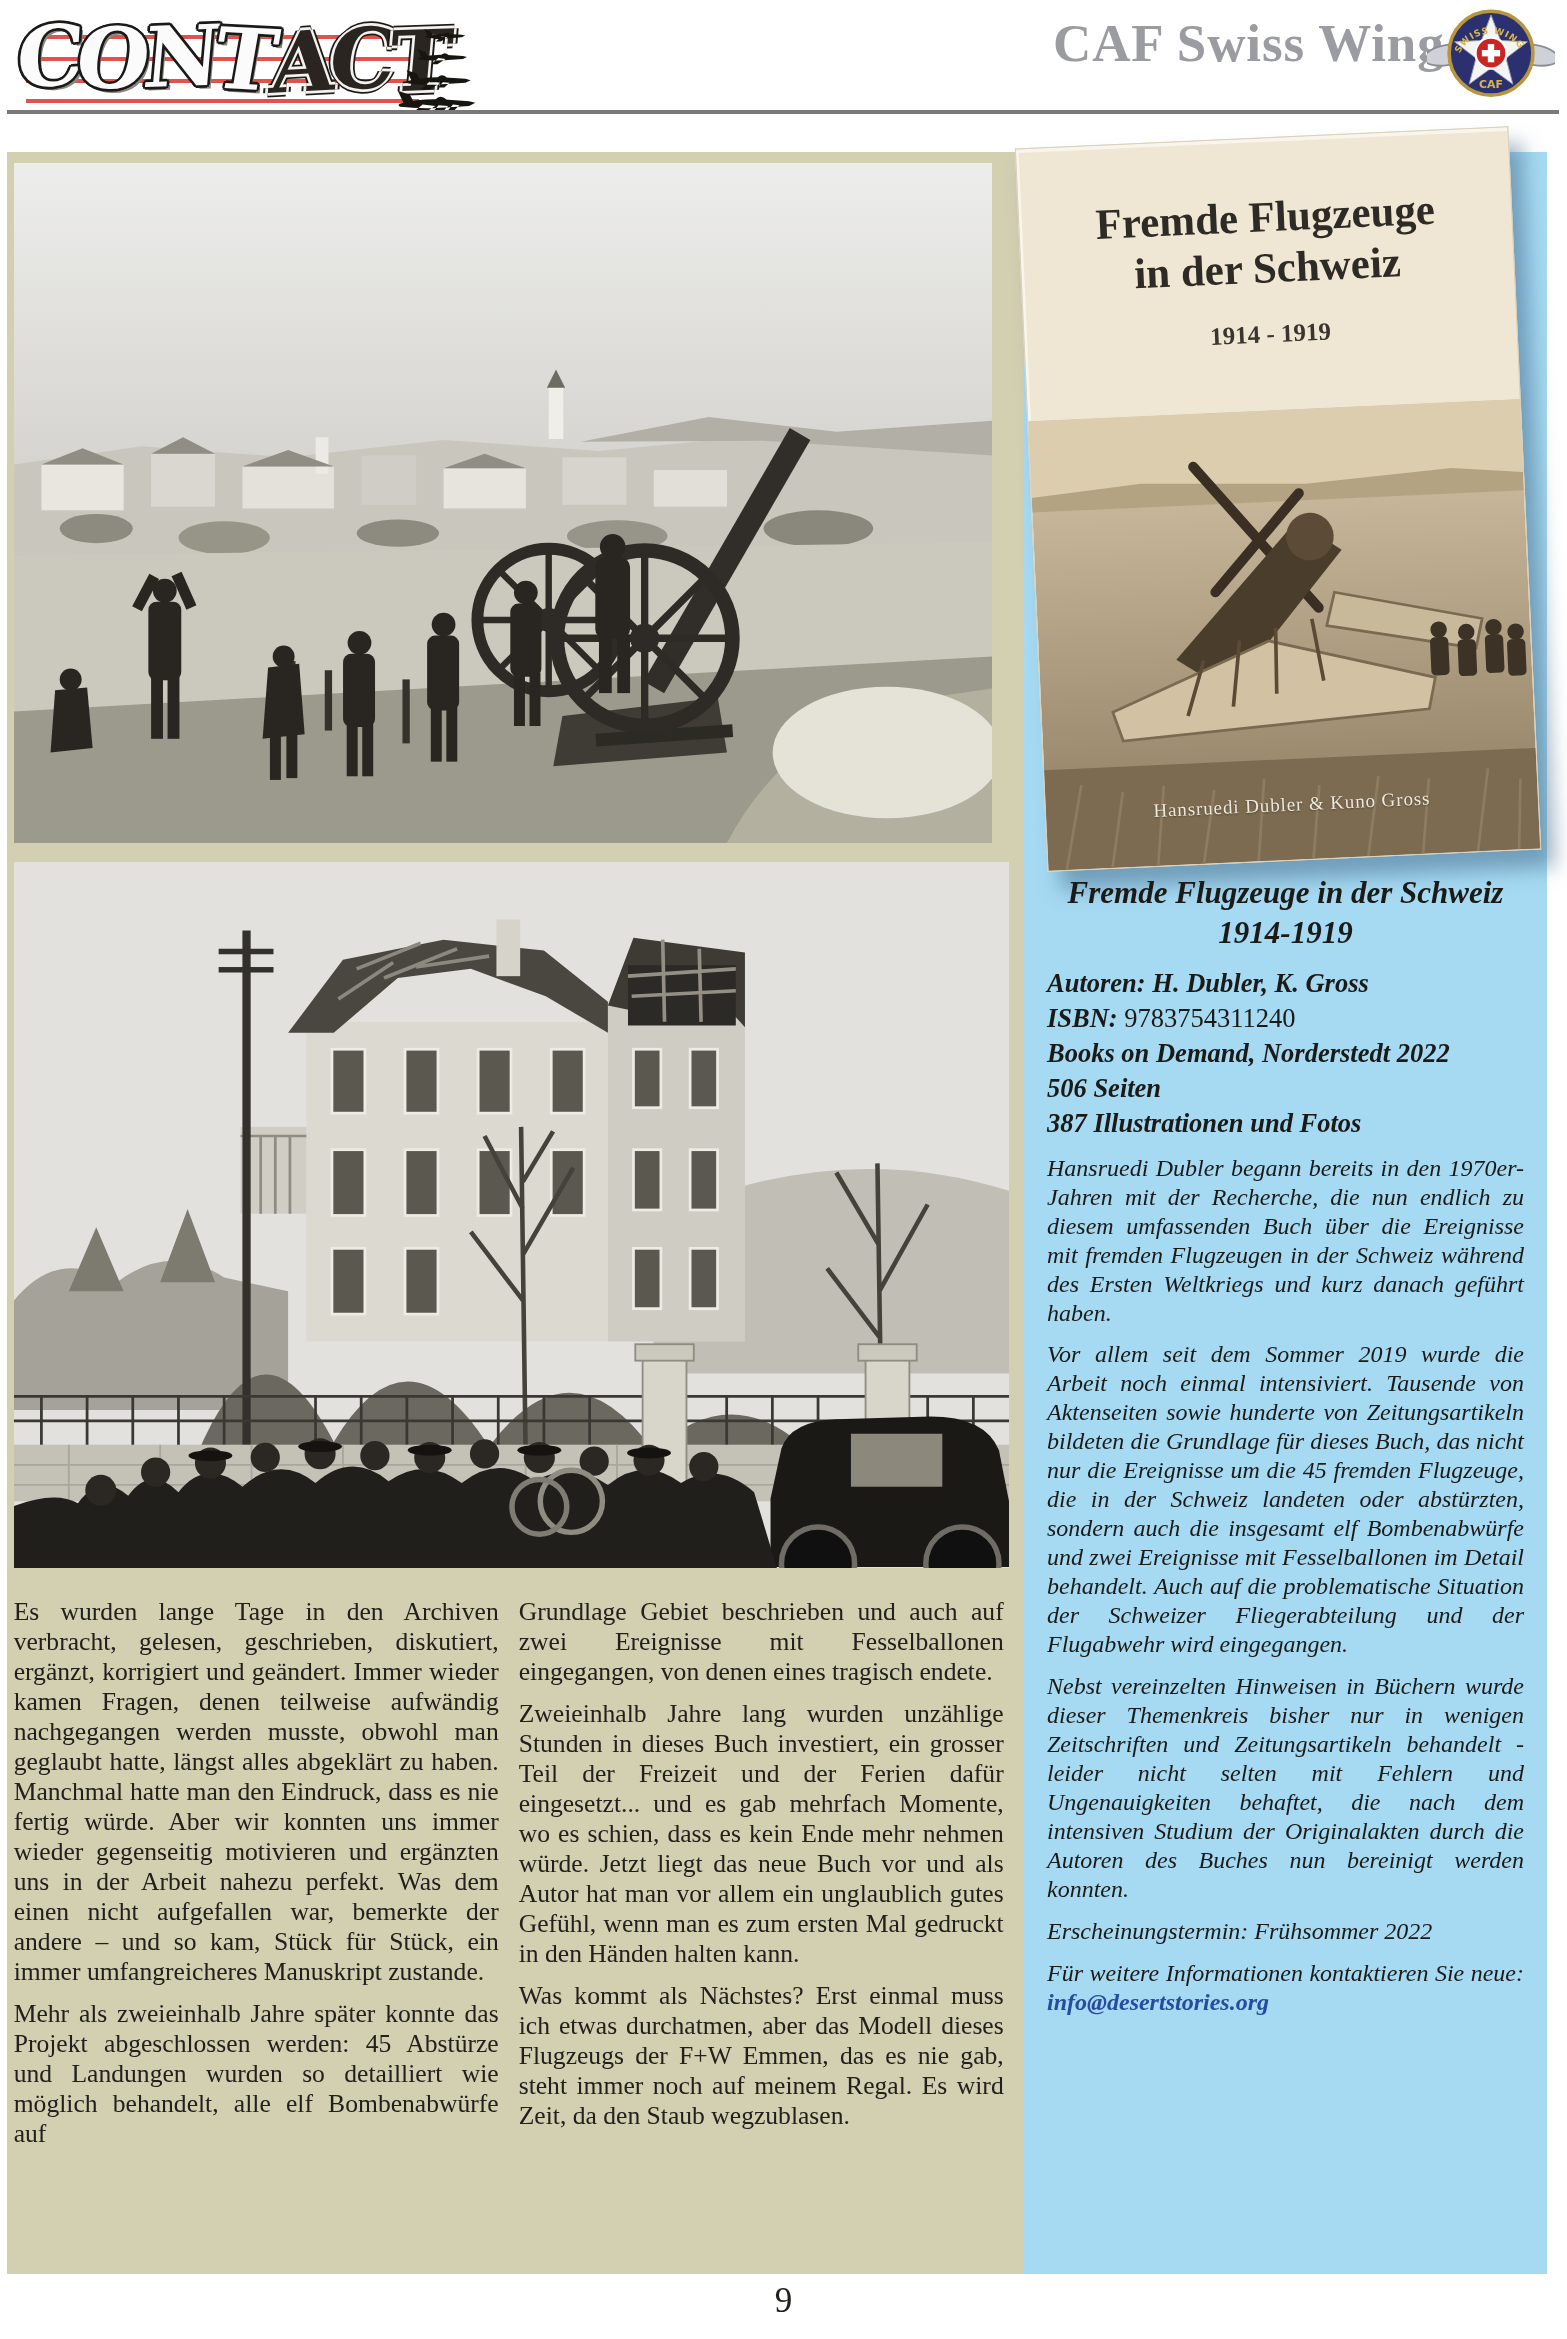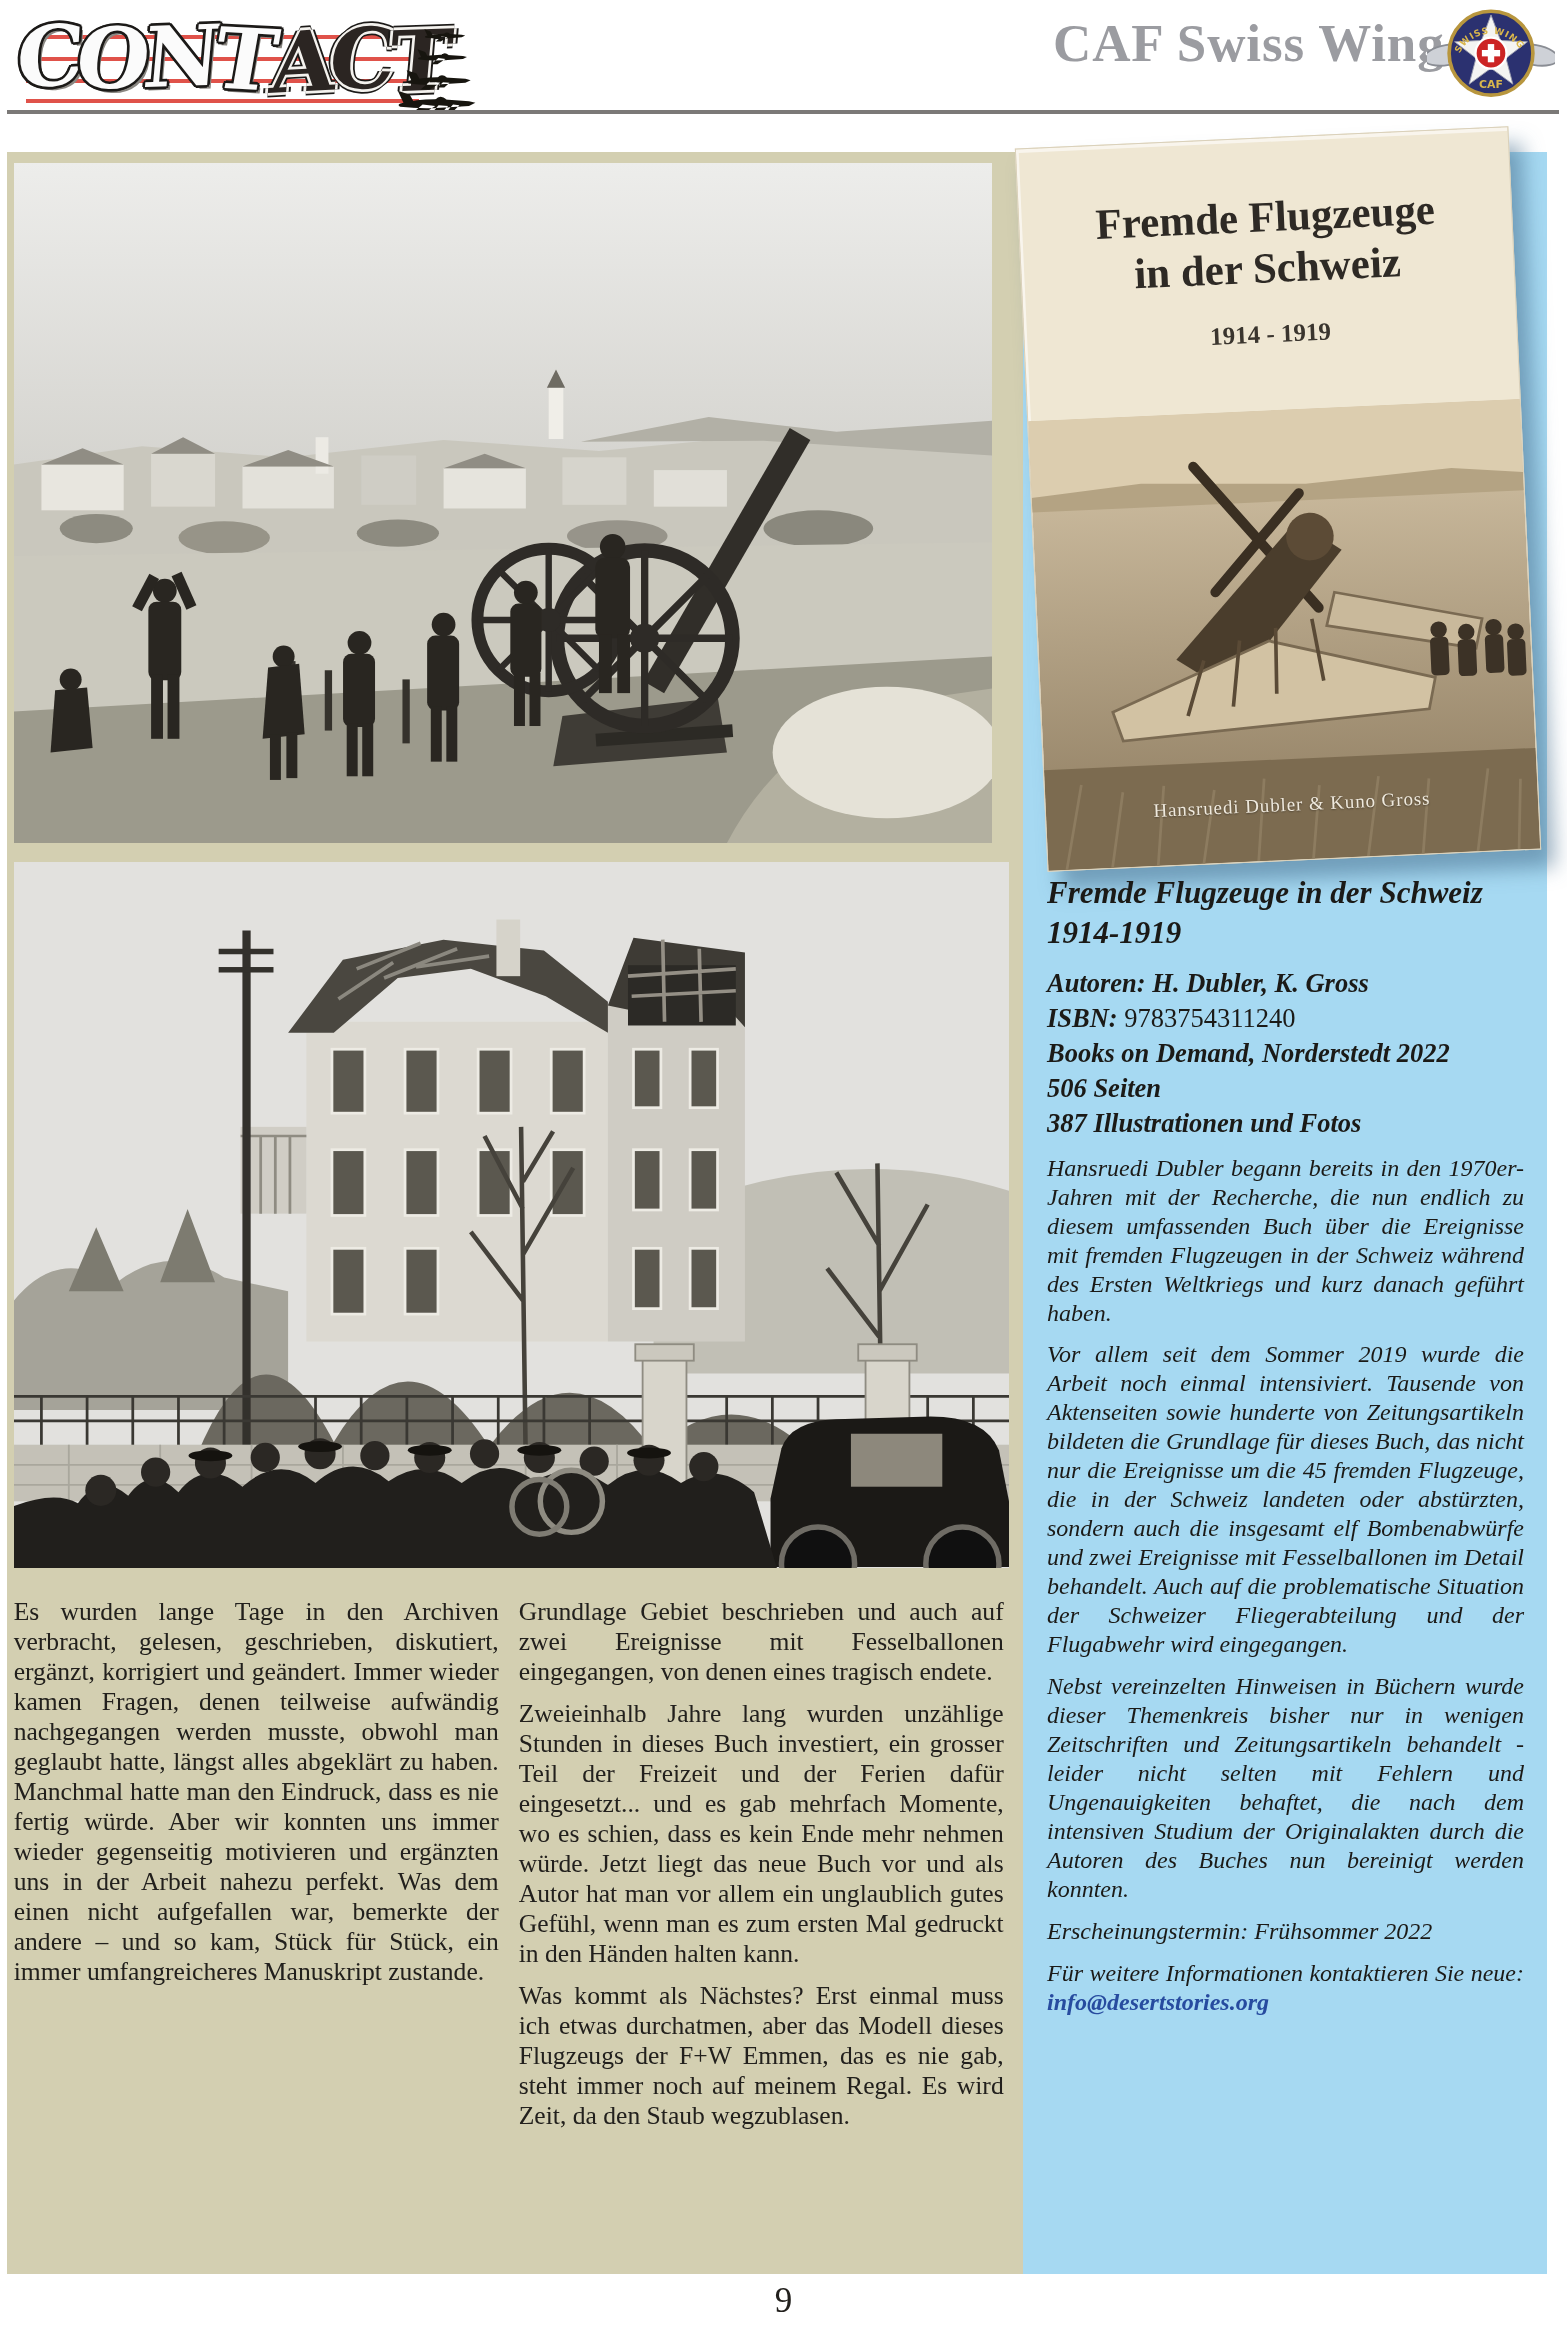--- a/index.html
+++ b/index.html
@@ -46,21 +46,21 @@
          border:0.9px solid #d9d0ba;}
   .cover-title{margin-top:53px;text-align:center;font-family:"Liberation Serif",serif;
          font-weight:bold;font-size:43px;line-height:51px;color:#2e2a25;}
   .cover-years{margin-top:27.4px;text-align:center;font-weight:bold;font-size:25px;color:#3a352e;}
   .cover-photo{position:absolute;left:0;bottom:0;width:492px;height:450px;}
   .cover-authors{position:absolute;left:0;bottom:44px;width:100%;text-align:center;
          color:#efe9dd;font-size:19px;letter-spacing:0.9px;text-shadow:0 0.9px 1.8px #00000066;}
 
   
   .info{position:absolute;left:1047px;top:873px;width:477px;color:#1b1a17;}
-  .info-heading{text-align:left;font-weight:bold;font-style:italic;font-size:31px;line-height:40px;}
+  .info-heading{text-align:center;font-weight:bold;font-style:italic;font-size:31px;line-height:40px;}
   .details{margin-top:12.8px;font-weight:bold;font-style:italic;font-size:26.5px;line-height:35px;}
   .details .plain{font-weight:normal;font-style:normal;}
   .info p.ital{font-style:italic;font-size:24px;line-height:29px;text-align:justify;margin:12.8px 0 0 0;}
   .email{font-weight:bold;color:#274b9f;text-decoration:none;font-style:italic;}
 
   .pageno{position:absolute;left:0;top:2281px;width:1567px;text-align:center;font-size:35px;color:#22201d;}
 </style>
 </head>
 <body>
 
@@ -291,20 +291,21 @@
           <ellipse cx="695" cy="647" rx="24" ry="6"></ellipse>
       </g>
       <circle cx="610" cy="700" r="34" fill="none" stroke="#8f8c82" stroke-width="6"></circle>
       <circle cx="575" cy="706" r="30" fill="none" stroke="#7f7c73" stroke-width="6"></circle>
     </svg>
   </div>
 
   <div class="cols">
     <div class="body-col">
       <p>Es wurden lange Tage in den Archiven verbracht, gelesen, geschrieben, diskutiert, ergänzt, korrigiert und geändert.  Immer wieder kamen Fragen, denen teilweise aufwändig nachgegangen werden musste, obwohl man geglaubt hatte, längst alles abgeklärt zu haben. Manchmal hatte man den Eindruck, dass es nie fertig würde. Aber wir konnten uns immer wieder gegenseitig motivieren und ergänzten uns in der Arbeit nahezu perfekt. Was dem einen nicht aufgefallen war, bemerkte der andere – und so kam, Stück für Stück, ein immer umfangreicheres Manuskript zustande.</p>
+      <p>Mehr als zweieinhalb Jahre später konnte das Projekt abgeschlossen werden: 45 Abstürze und Landungen wurden so detailliert wie möglich behandelt, alle elf Bombenabwürfe auf</p>
     </div>
     <div class="body-col">
       <p>Grundlage Gebiet beschrieben und auch auf zwei Ereignisse mit Fesselballonen eingegangen, von denen eines tragisch endete.</p>
       <p>Zweieinhalb Jahre lang wurden unzählige Stunden in dieses Buch investiert, ein grosser Teil der Freizeit und der Ferien dafür eingesetzt... und es gab mehrfach Momente, wo es schien, dass es kein Ende mehr nehmen würde. Jetzt liegt das neue Buch vor und als Autor hat man vor allem ein unglaublich gutes Gefühl, wenn man es zum ersten Mal gedruckt in den Händen halten kann.</p>
       <p>Was kommt als Nächstes? Erst einmal muss ich etwas durchatmen, aber das Modell dieses Flugzeugs der F+W Emmen, das es nie gab, steht immer noch auf meinem Regal. Es wird Zeit, da den Staub wegzublasen.</p>
     </div>
   </div>
 
   <div class="cover">
     <div class="cover-title">

